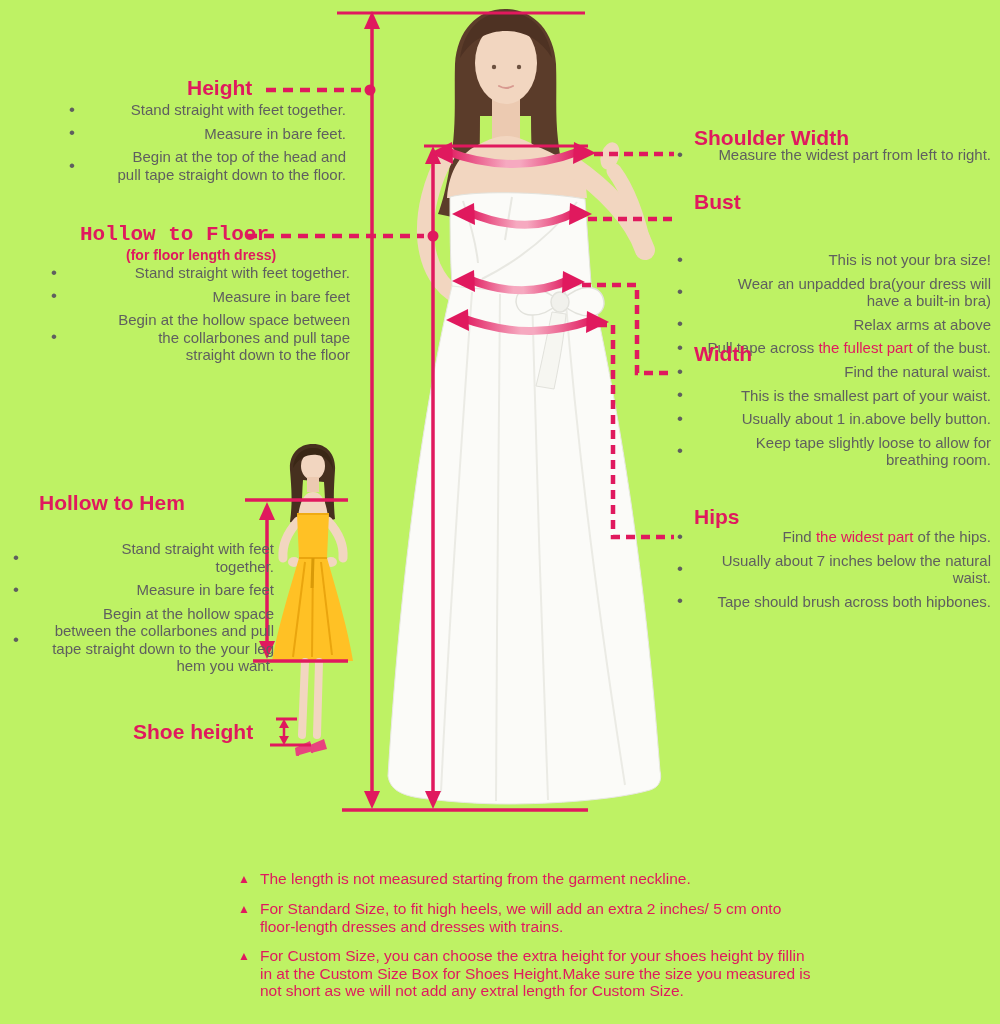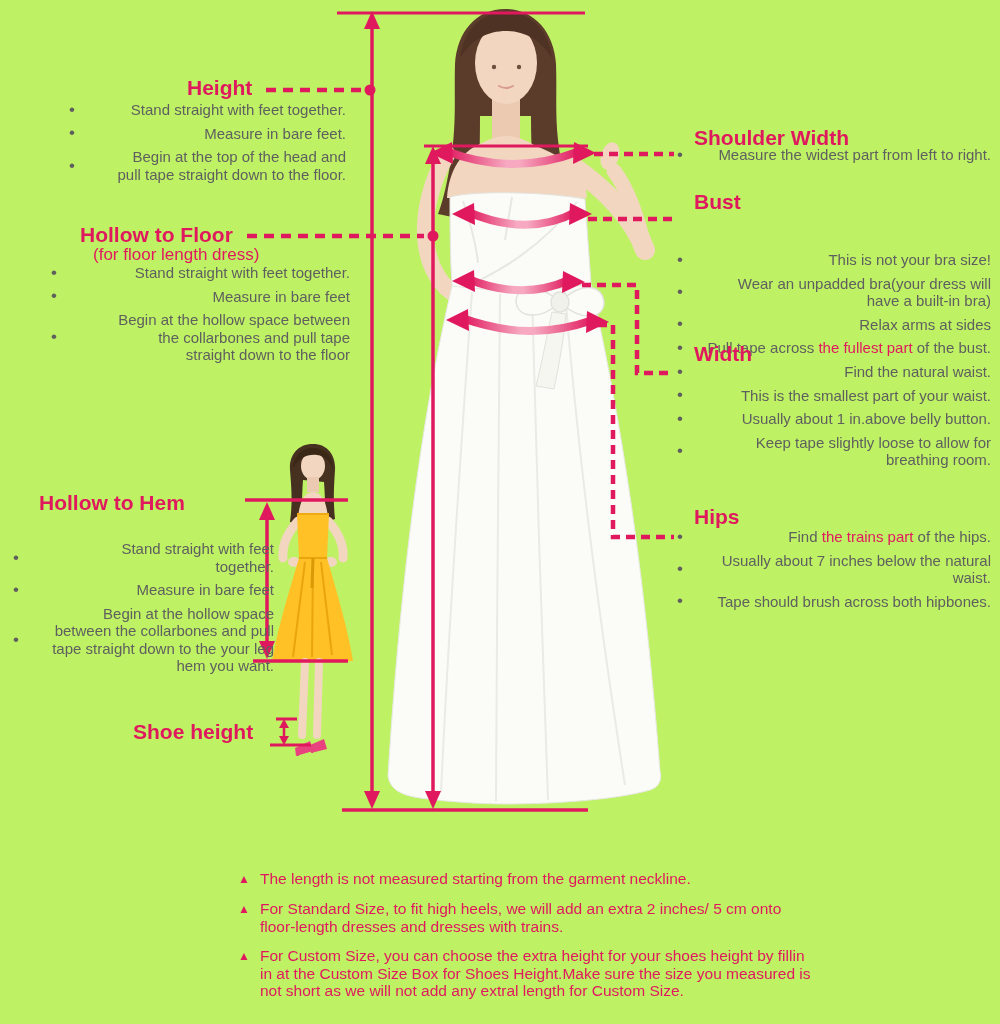--- a/index.html
+++ b/index.html
@@ -7,22 +7,22 @@
   .canvas{
     position:relative; width:1000px; height:1024px; background:#bef264;
     overflow:hidden; font-family:"Liberation Sans", sans-serif;
   }
   .art{position:absolute; left:0; top:0; width:1000px; height:1024px;}
   .sec-title{
     position:absolute; font-weight:bold; color:var(--pink);
     font-size:21px; line-height:22px; white-space:nowrap;
   }
   .sec-sub{
-    position:absolute; font-weight:normal; color:var(--pink);
-    font-size:17px; line-height:16px; white-space:nowrap;
+    position:absolute; font-weight:bold; color:var(--pink);
+    font-size:14px; line-height:16px; white-space:nowrap;margin-left:33px;
   }
   ul.blist{list-style:none; margin:0; padding:0; position:absolute;}
   ul.blist li{
     position:relative; padding-left:16px; margin-bottom:6px;
     color:var(--txt); font-size:15px; line-height:17.5px; white-space:pre-line;text-align:right;
   }
   ul.blist li::before{
     content:"\2022"; position:absolute; left:1px; top:50%;
     transform:translateY(-50%); color:var(--txt); font-size:17px;
   }
@@ -182,21 +182,21 @@
   </svg>
 
   <div class="sec-title" style="left:187px; top:77px;">Height</div>
   <ul class="blist" style="left:68px; top:101px; width:278px;">
     <li>Stand straight with feet together.</li>
     <li>Measure in bare feet.</li>
     <li>Begin at the top of the head and
 pull tape straight down to the floor.</li>
   </ul>
 
-  <div class="sec-title" style="left:80px; top:224px;">Hollow to Floor</div>
+  <div class="sec-title" style="left:80px; top:224px;font-family:Liberation Mono, monospace;">Hollow to Floor</div>
   <div class="sec-sub" style="left:93px; top:247px;">(for floor length dress)</div>
   <ul class="blist" style="left:50px; top:264px; width:300px;">
     <li>Stand straight with feet together.</li>
     <li>Measure in bare feet</li>
     <li>Begin at the hollow space between
 the collarbones and pull tape
 straight down to the floor</li>
   </ul>
 
   <div class="sec-title" style="left:39px; top:492px;">Hollow to Hem</div>
@@ -215,36 +215,36 @@
   <div class="sec-title" style="left:694px; top:127px;">Shoulder Width</div>
   <ul class="blist" style="left:676px; top:146px; width:315px;">
     <li>Measure the widest part from left to right.</li>
   </ul>
 
   <div class="sec-title" style="left:694px; top:191px;">Bust</div>
   <ul class="blist" style="left:676px; top:211px; width:315px;margin-top:40px;">
     <li>This is not your bra size!</li>
     <li>Wear an unpadded bra(your dress will
 have a built-in bra)</li>
-    <li>Relax arms at sides</li>
+    <li>Relax arms at above</li>
     <li><span>Pull tape across </span><span style="color:var(--pink)">the fullest part</span><span> of the bust.</span></li>
   </ul>
 
   <div class="sec-title" style="left:694px; top:343px;">Width</div>
   <ul class="blist" style="left:676px; top:363px; width:315px;">
     <li>Find the natural waist.</li>
     <li>This is the smallest part of your waist.</li>
     <li>Usually about 1 in.above belly button.</li>
     <li>Keep tape slightly loose to allow for
 breathing room.</li>
   </ul>
 
   <div class="sec-title" style="left:694px; top:506px;">Hips</div>
   <ul class="blist" style="left:676px; top:528px; width:315px;">
-    <li><span>Find </span><span style="color:var(--pink)">the trains part</span><span> of the hips.</span></li>
+    <li><span>Find </span><span style="color:var(--pink)">the widest part</span><span> of the hips.</span></li>
     <li>Usually about 7 inches below the natural
 waist.</li>
     <li>Tape should brush across both hipbones.</li>
   </ul>
 
   <div class="notes">
     <div class="note">
       <span class="tri">▲</span>
       <span>The length is not measured starting from the garment neckline.</span>
     </div>

